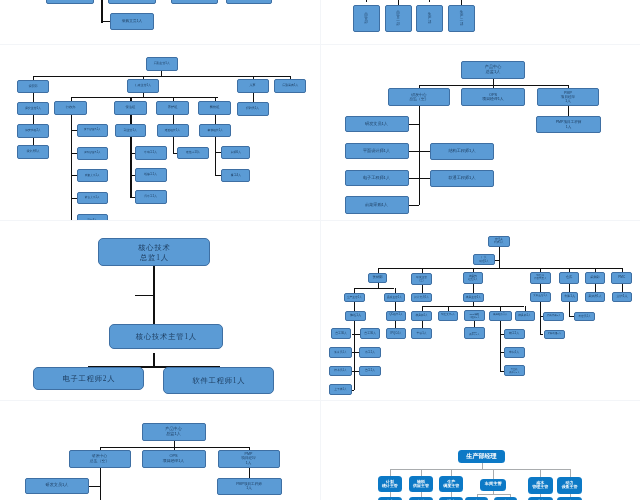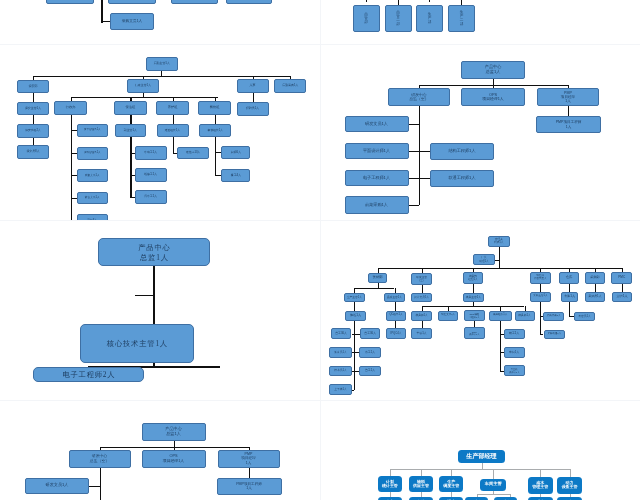--- a/index.html
+++ b/index.html
@@ -153,24 +153,25 @@
       <div class="node b" style="left: 110px; top: 98px; width: 64px; height: 17px; font-size: 4.14px;">结构工程师1人</div>
       <div class="node b" style="left: 110px; top: 125px; width: 64px; height: 17px; font-size: 4.14px;">软通工程师1人</div>
     </div>
     <div class="slide" style="left: 0px; top: 221px; width: 320px; height: 180px;">
       <div class="ln" style="left: 153px; top: 45px; width: 1.6px; height: 58px;"></div>
       <div class="ln" style="left: 135px; top: 73.5px; width: 19px; height: 1.6px;"></div>
       <div class="ln" style="left: 153px; top: 132px; width: 1.6px; height: 14px;"></div>
       <div class="ln" style="left: 88px; top: 145px; width: 131px; height: 1.6px;"></div>
       <div class="ln" style="left: 88px; top: 145px; width: 1.6px; height: 2px;"></div>
       <div class="ln" style="left: 218px; top: 145px; width: 1.6px; height: 2px;"></div>
-      <div class="node b s" style="left: 98px; top: 17px; width: 112px; height: 28px; font-size: 7.3px;">产品中心
+      <div class="node b s" style="left: 98px; top: 17px; width: 112px; height: 28px; font-size: 7.3px;">核心技术
 总监1人</div>
-      <div class="node b s" style="left: 80px; top: 103px; width: 114px; height: 39px; font-size: 7.3px;">核心技术主管1人</div>
-      <div class="node b s" style="left: 33px; top: 146px; width: 111px; height: 15px; font-size: 7.3px;">电子工程师2人</div>
+      <div class="node b s" style="left: 109px; top: 103px; width: 114px; height: 25px; font-size: 7.3px;">核心技术主管1人</div>
+      <div class="node b s" style="left: 33px; top: 146px; width: 111px; height: 23px; font-size: 7.3px;">电子工程师2人</div>
+      <div class="node b s" style="left: 163px; top: 146px; width: 111px; height: 27px; font-size: 7.3px;">软件工程师1人</div>
     </div>
     <div class="slide" style="left: 320px; top: 221px; width: 320px; height: 180px;">
       <div class="ln" style="left: 178.5px; top: 25.9px; width: 1px; height: 21px;"></div>
       <div class="ln" style="left: 175px; top: 38.5px; width: 3.5px; height: 1px;"></div>
       <div class="ln" style="left: 57.6px; top: 46.8px; width: 244.5px; height: 1px;"></div>
       <div class="ln" style="left: 57.6px; top: 46.8px; width: 1px; height: 5.6px;"></div>
       <div class="ln" style="left: 101.6px; top: 46.8px; width: 1px; height: 5.6px;"></div>
       <div class="ln" style="left: 153px; top: 46.8px; width: 1px; height: 4.3px;"></div>
       <div class="ln" style="left: 220.2px; top: 46.8px; width: 1px; height: 4.3px;"></div>
       <div class="ln" style="left: 249px; top: 46.8px; width: 1px; height: 4.3px;"></div>

